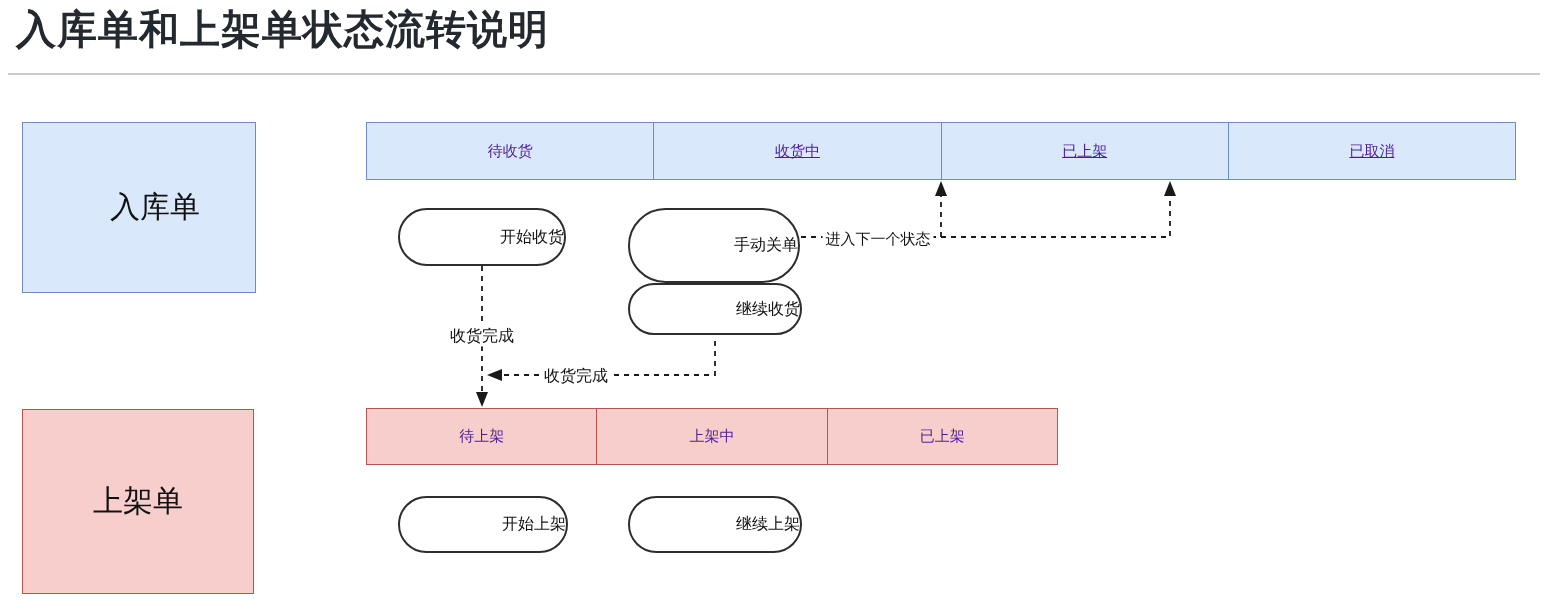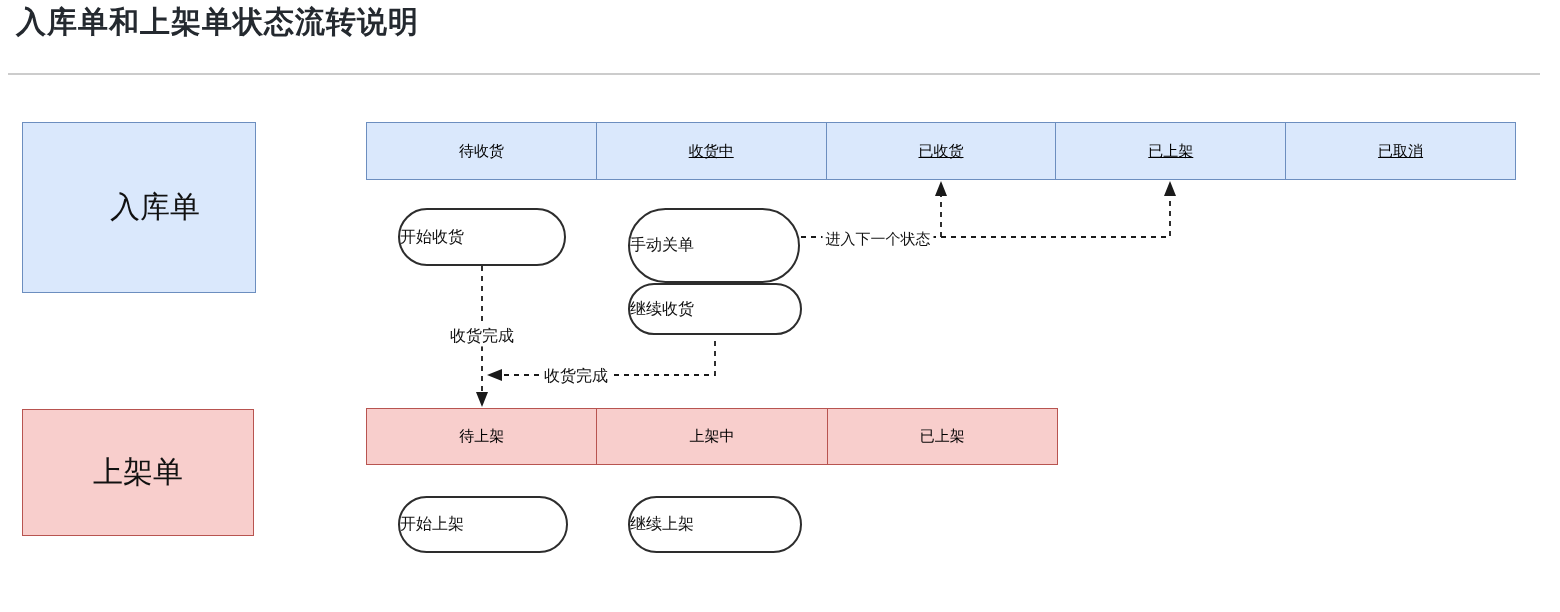--- a/index.html
+++ b/index.html
@@ -10,21 +10,21 @@
     width: 1560px;
     height: 612px;
     background: #ffffff;
     overflow: hidden;
   }
 
   .page-title {
     position: absolute;
     left: 16px;
     top: 2px;
-    font-size: 30px;
+    font-size: 40px;
     font-weight: 700;
     color: #24292f;
     letter-spacing: 1px;
     white-space: nowrap;
   }
 
   .title-divider {
     position: absolute;
     left: 8px;
     top: 73px;
@@ -40,50 +40,50 @@
     justify-content: center;
     font-size: 30px;
     color: #111;
     box-sizing: border-box;
   }
   .entity-inbound {
     left: 22px; top: 122px; width: 234px; height: 171px;
     background: #dae8fc; border: 1px solid #6c8ebf; padding-left: 32px;
   }
   .entity-shelving {
-    left: 22px; top: 409px; width: 232px; height: 127px;
+    left: 22px; top: 409px; width: 232px; height: 185px;
     background: #f8cecc; border: 1px solid #b85450;
   }
 
   .status-row {
     position: absolute;
     display: flex;
     box-sizing: border-box;
   }
   .status-row .cell {
     flex: 1 1 0;
     display: flex;
     align-items: center;
     justify-content: center;
     font-size: 15px;
-    color: #000000;
+    color: #4c1d95;
     box-sizing: border-box;
   }
   .row-inbound { left: 366px; top: 122px; width: 1150px; height: 58px; }
   .row-inbound .cell { background: #dae8fc; border: 1px solid #6c8ebf; }
   .row-inbound .cell + .cell { border-left: none; text-decoration: underline; }
   .row-shelving { left: 366px; top: 408px; width: 692px; height: 57px; text-align: center; }
   .row-shelving .cell { background: #f8cecc; border: 1px solid #b85450; }
   .row-shelving .cell + .cell { border-left: none; }
 
   .pill {
     position: absolute;
     display: flex;
     align-items: center;
-    justify-content: flex-start;
+    justify-content: flex-end;
     background: #ffffff;
     border: 2px solid #2d2d2d;
     border-radius: 999px;
     font-size: 16px;
     color: #111;
     box-sizing: border-box;
   }
   .pill-start-receive    { left: 398px; top: 208px; width: 168px; height: 58px; }
   .pill-manual-close     { left: 628px; top: 208px; width: 172px; height: 75px; }
   .pill-continue-receive { left: 628px; top: 283px; width: 174px; height: 52px; }
@@ -137,21 +137,20 @@
   <div class="entity-box entity-inbound">
     <span>入库单</span>
   </div>
   <div class="entity-box entity-shelving">
     <span>上架单</span>
   </div>
 
   <div class="status-row row-inbound">
     <div class="cell">待收货</div>
     <div class="cell">收货中</div>
-    <div class="cell">已收货</div>
     <div class="cell">已上架</div>
     <div class="cell">已取消</div>
   </div>
 
   <div class="status-row row-shelving">
     <div class="cell">待上架</div>
     <div class="cell">上架中</div>
     <div class="cell">已上架</div>
   </div>
 

